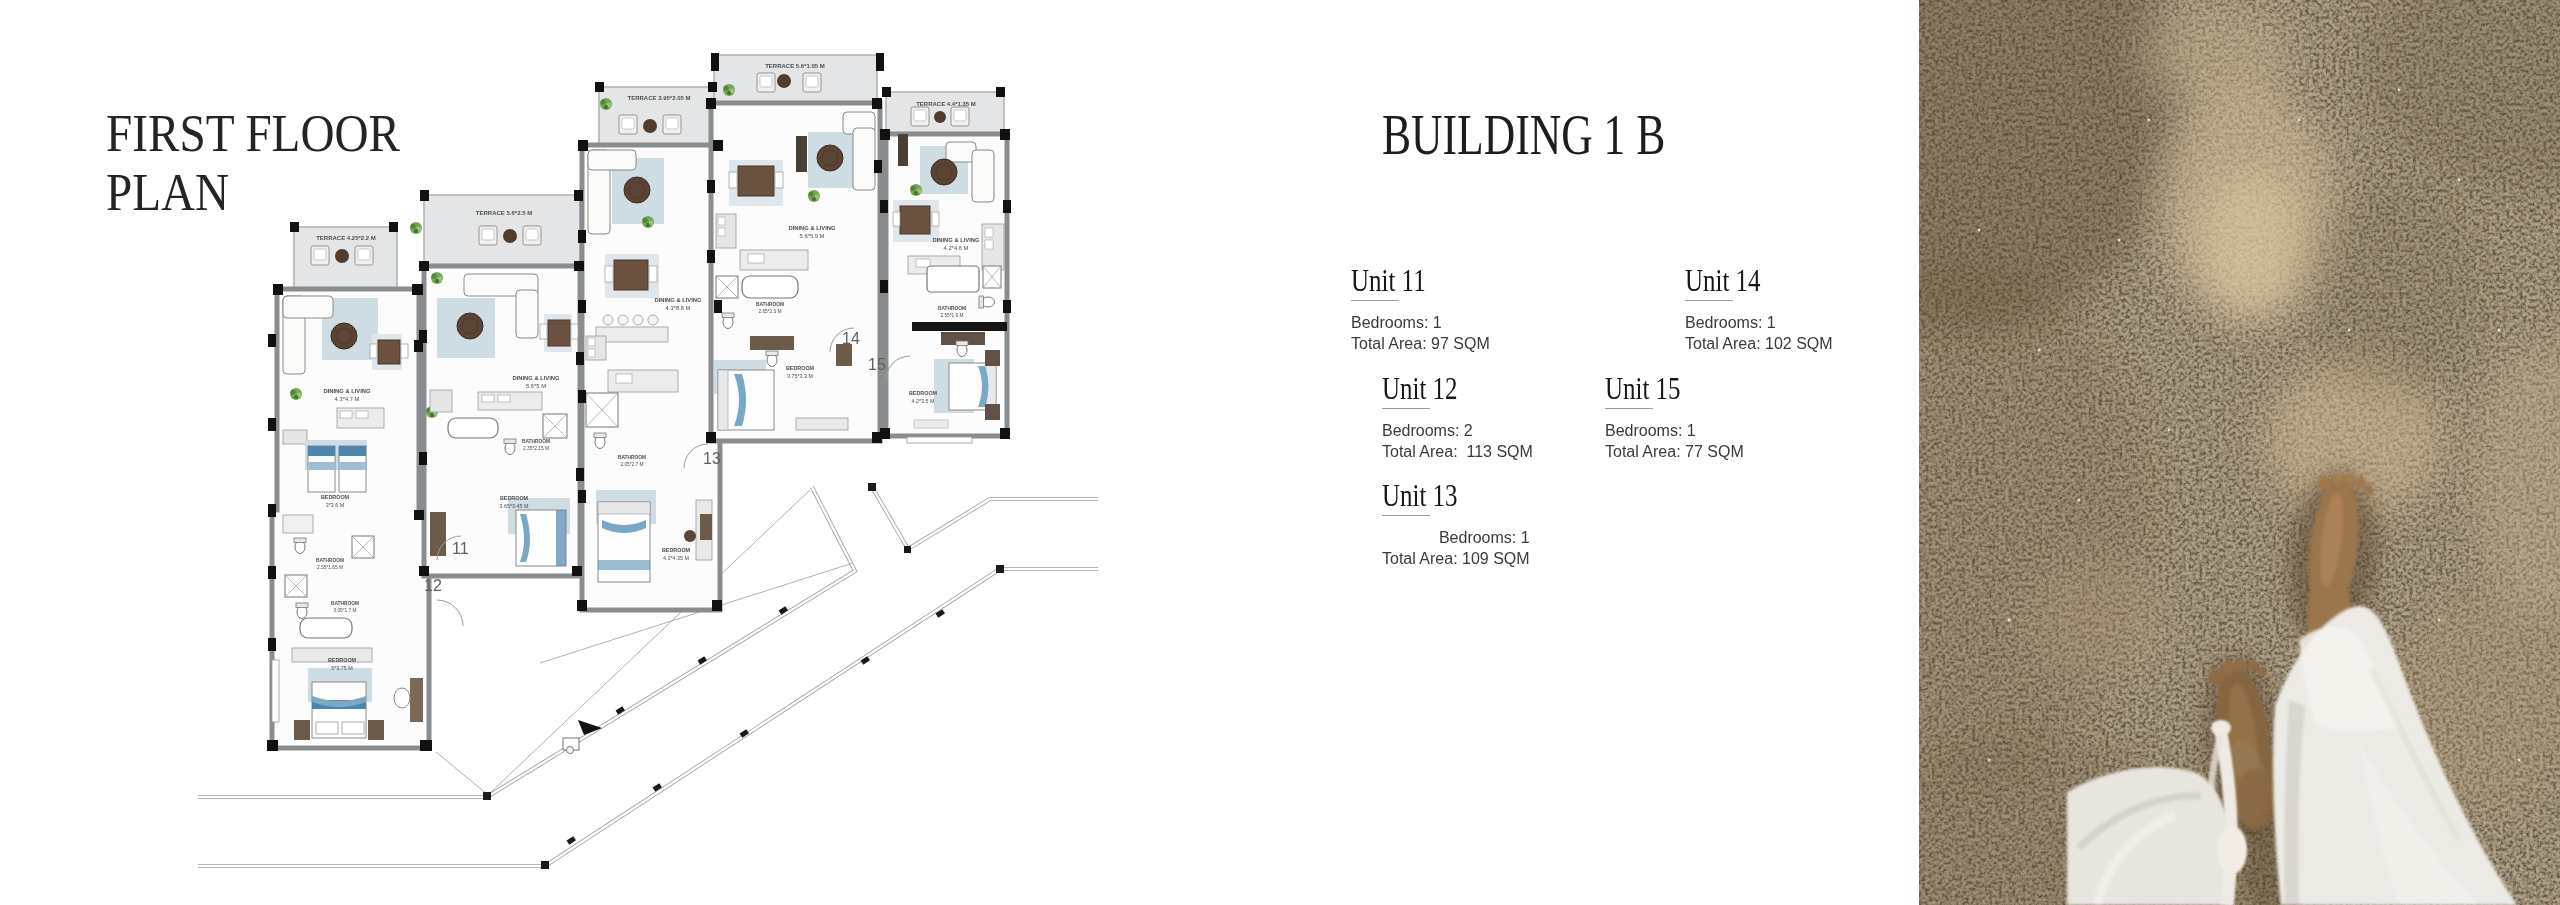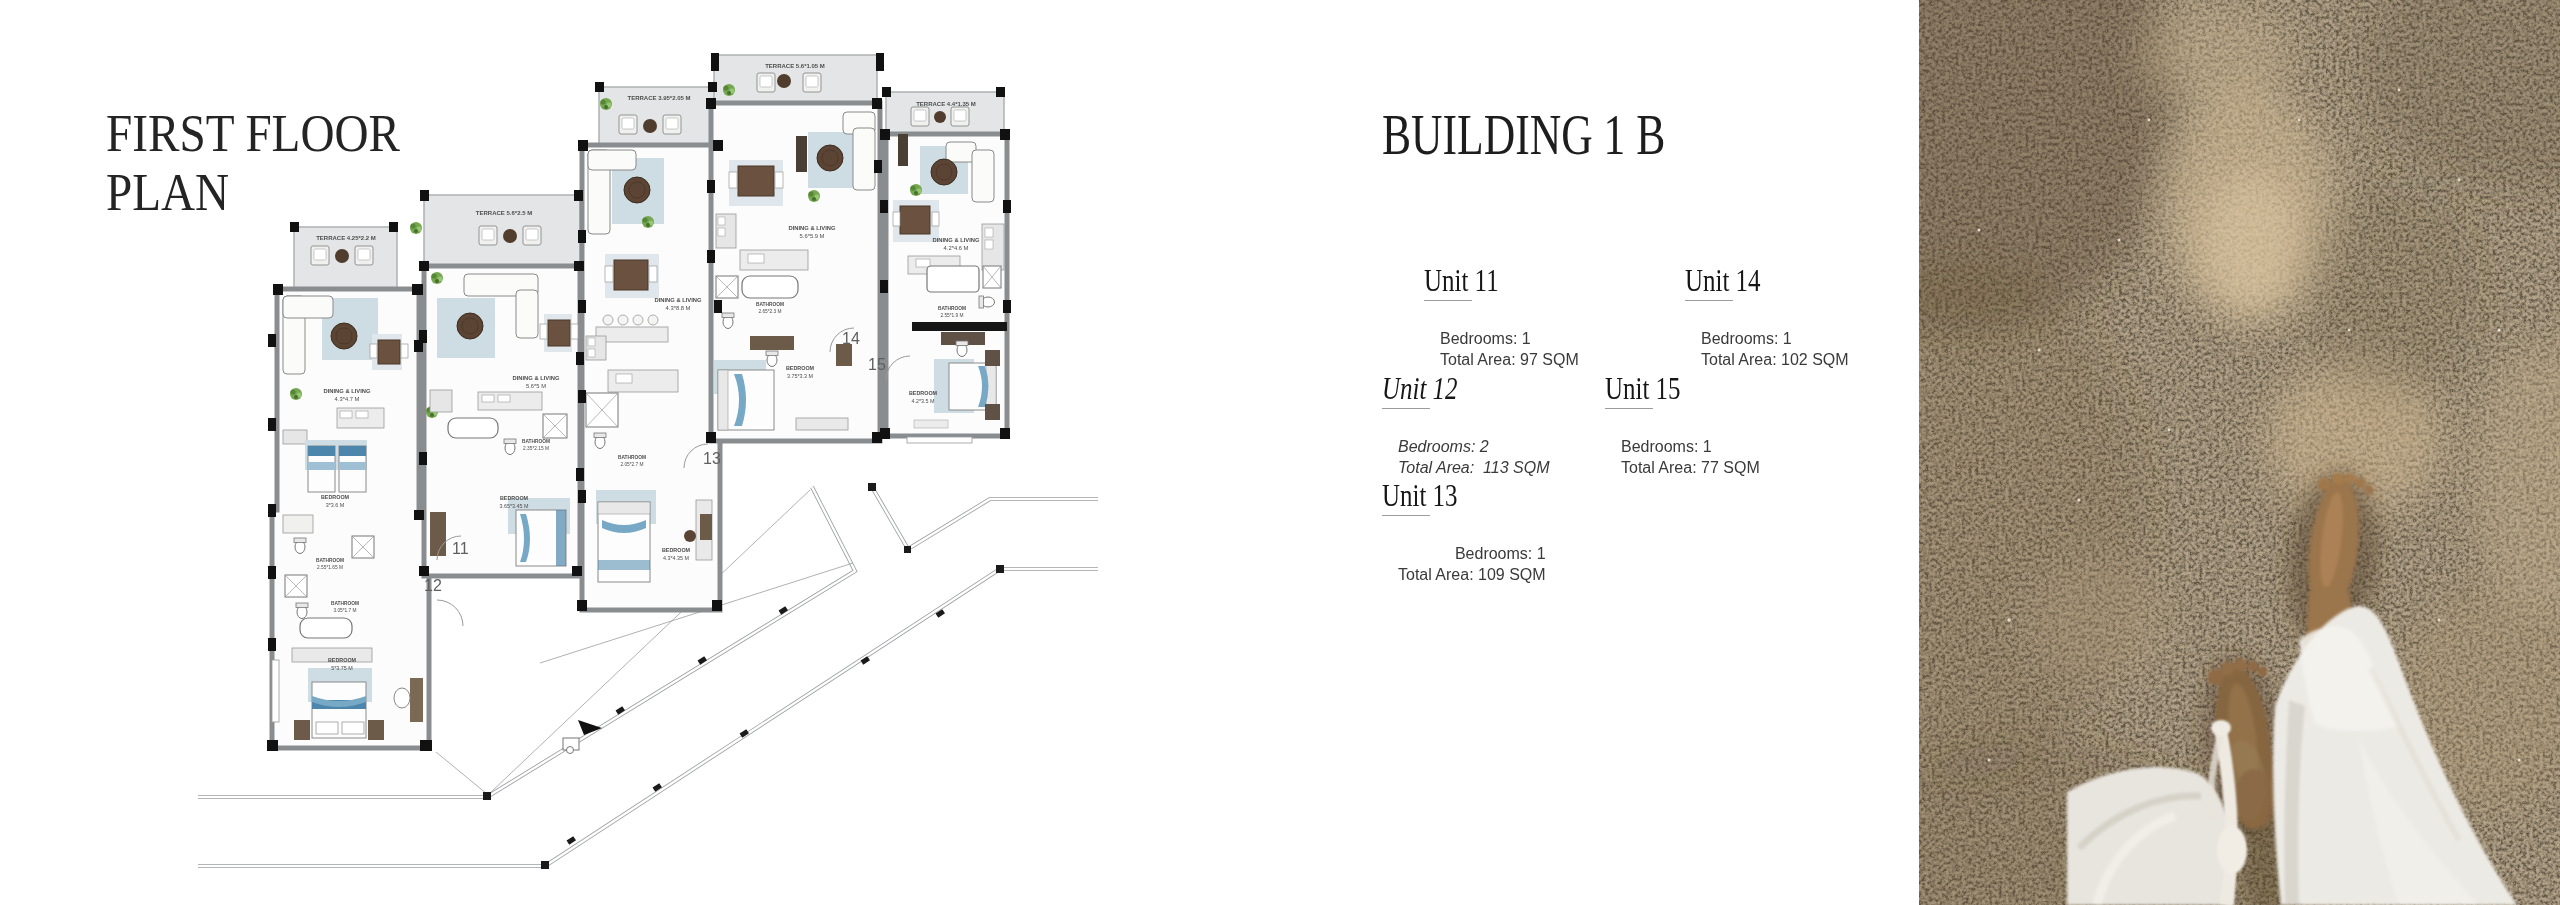--- a/index.html
+++ b/index.html
@@ -7,34 +7,34 @@
        font-family:"Liberation Sans", sans-serif;}
   .abs{position:absolute;}
   #title{left:106px;top:104px;font-family:"Liberation Serif",serif;font-weight:400;
          font-size:53px;line-height:59px;color:#242424;transform:scaleX(0.89);transform-origin:0 0;white-space:nowrap;}
   #bigtitle{left:1382px;top:106px;font-family:"Liberation Serif",serif;font-weight:400;
          font-size:57px;line-height:57px;color:#1d1d1d;transform:scaleX(0.765);transform-origin:0 0;white-space:nowrap;}
   .unit{position:absolute;width:240px;height:110px;}
   .unit h3{position:absolute;left:0;top:0;margin:0;font-family:"Liberation Serif",serif;font-weight:400;
            font-size:31px;line-height:31px;color:#161616;transform:scaleX(0.805);transform-origin:0 0;white-space:nowrap;}
   .unit .ul{position:absolute;left:0;top:35px;height:1px;background:#9b9b9b;width:48px;}
-  .unit p{position:absolute;left:0;top:48px;margin:16px;font-size:16px;line-height:20.5px;color:#3a3a3a;}
+  .unit p{position:absolute;left:0;top:48px;margin:0;font-size:16px;line-height:20.5px;color:#3a3a3a;}
   #photo{left:1919px;top:0;width:641px;height:905px;overflow:hidden;}
 </style>
 </head>
 <body>
 <div id="title" class="abs">FIRST FLOOR<br>PLAN</div>
 <div id="bigtitle" class="abs">BUILDING 1 B</div>
 
-<div class="unit" style="left:1424px;top:265px;">
+<div class="unit" style="left:1351px;top:265px;">
   <h3>Unit 11</h3>
     <div class="ul"></div>
   <p>Bedrooms: 1<br>Total Area: 97 SQM</p>
 </div>
-<div class="unit" style="left:1382px;top:373px;font-style:italic;">
+<div class="unit" style="left:1382px;top:373px;">
   <h3>Unit 12</h3>
     <div class="ul"></div>
   <p>Bedrooms: 2<br>Total Area:&nbsp; 113 SQM</p>
 </div>
 <div class="unit" style="left:1382px;top:480px;text-align:right;">
   <h3>Unit 13</h3>
     <div class="ul"></div>
   <p>Bedrooms: 1<br>Total Area: 109 SQM</p>
 </div>
 <div class="unit" style="left:1685px;top:265px;">

